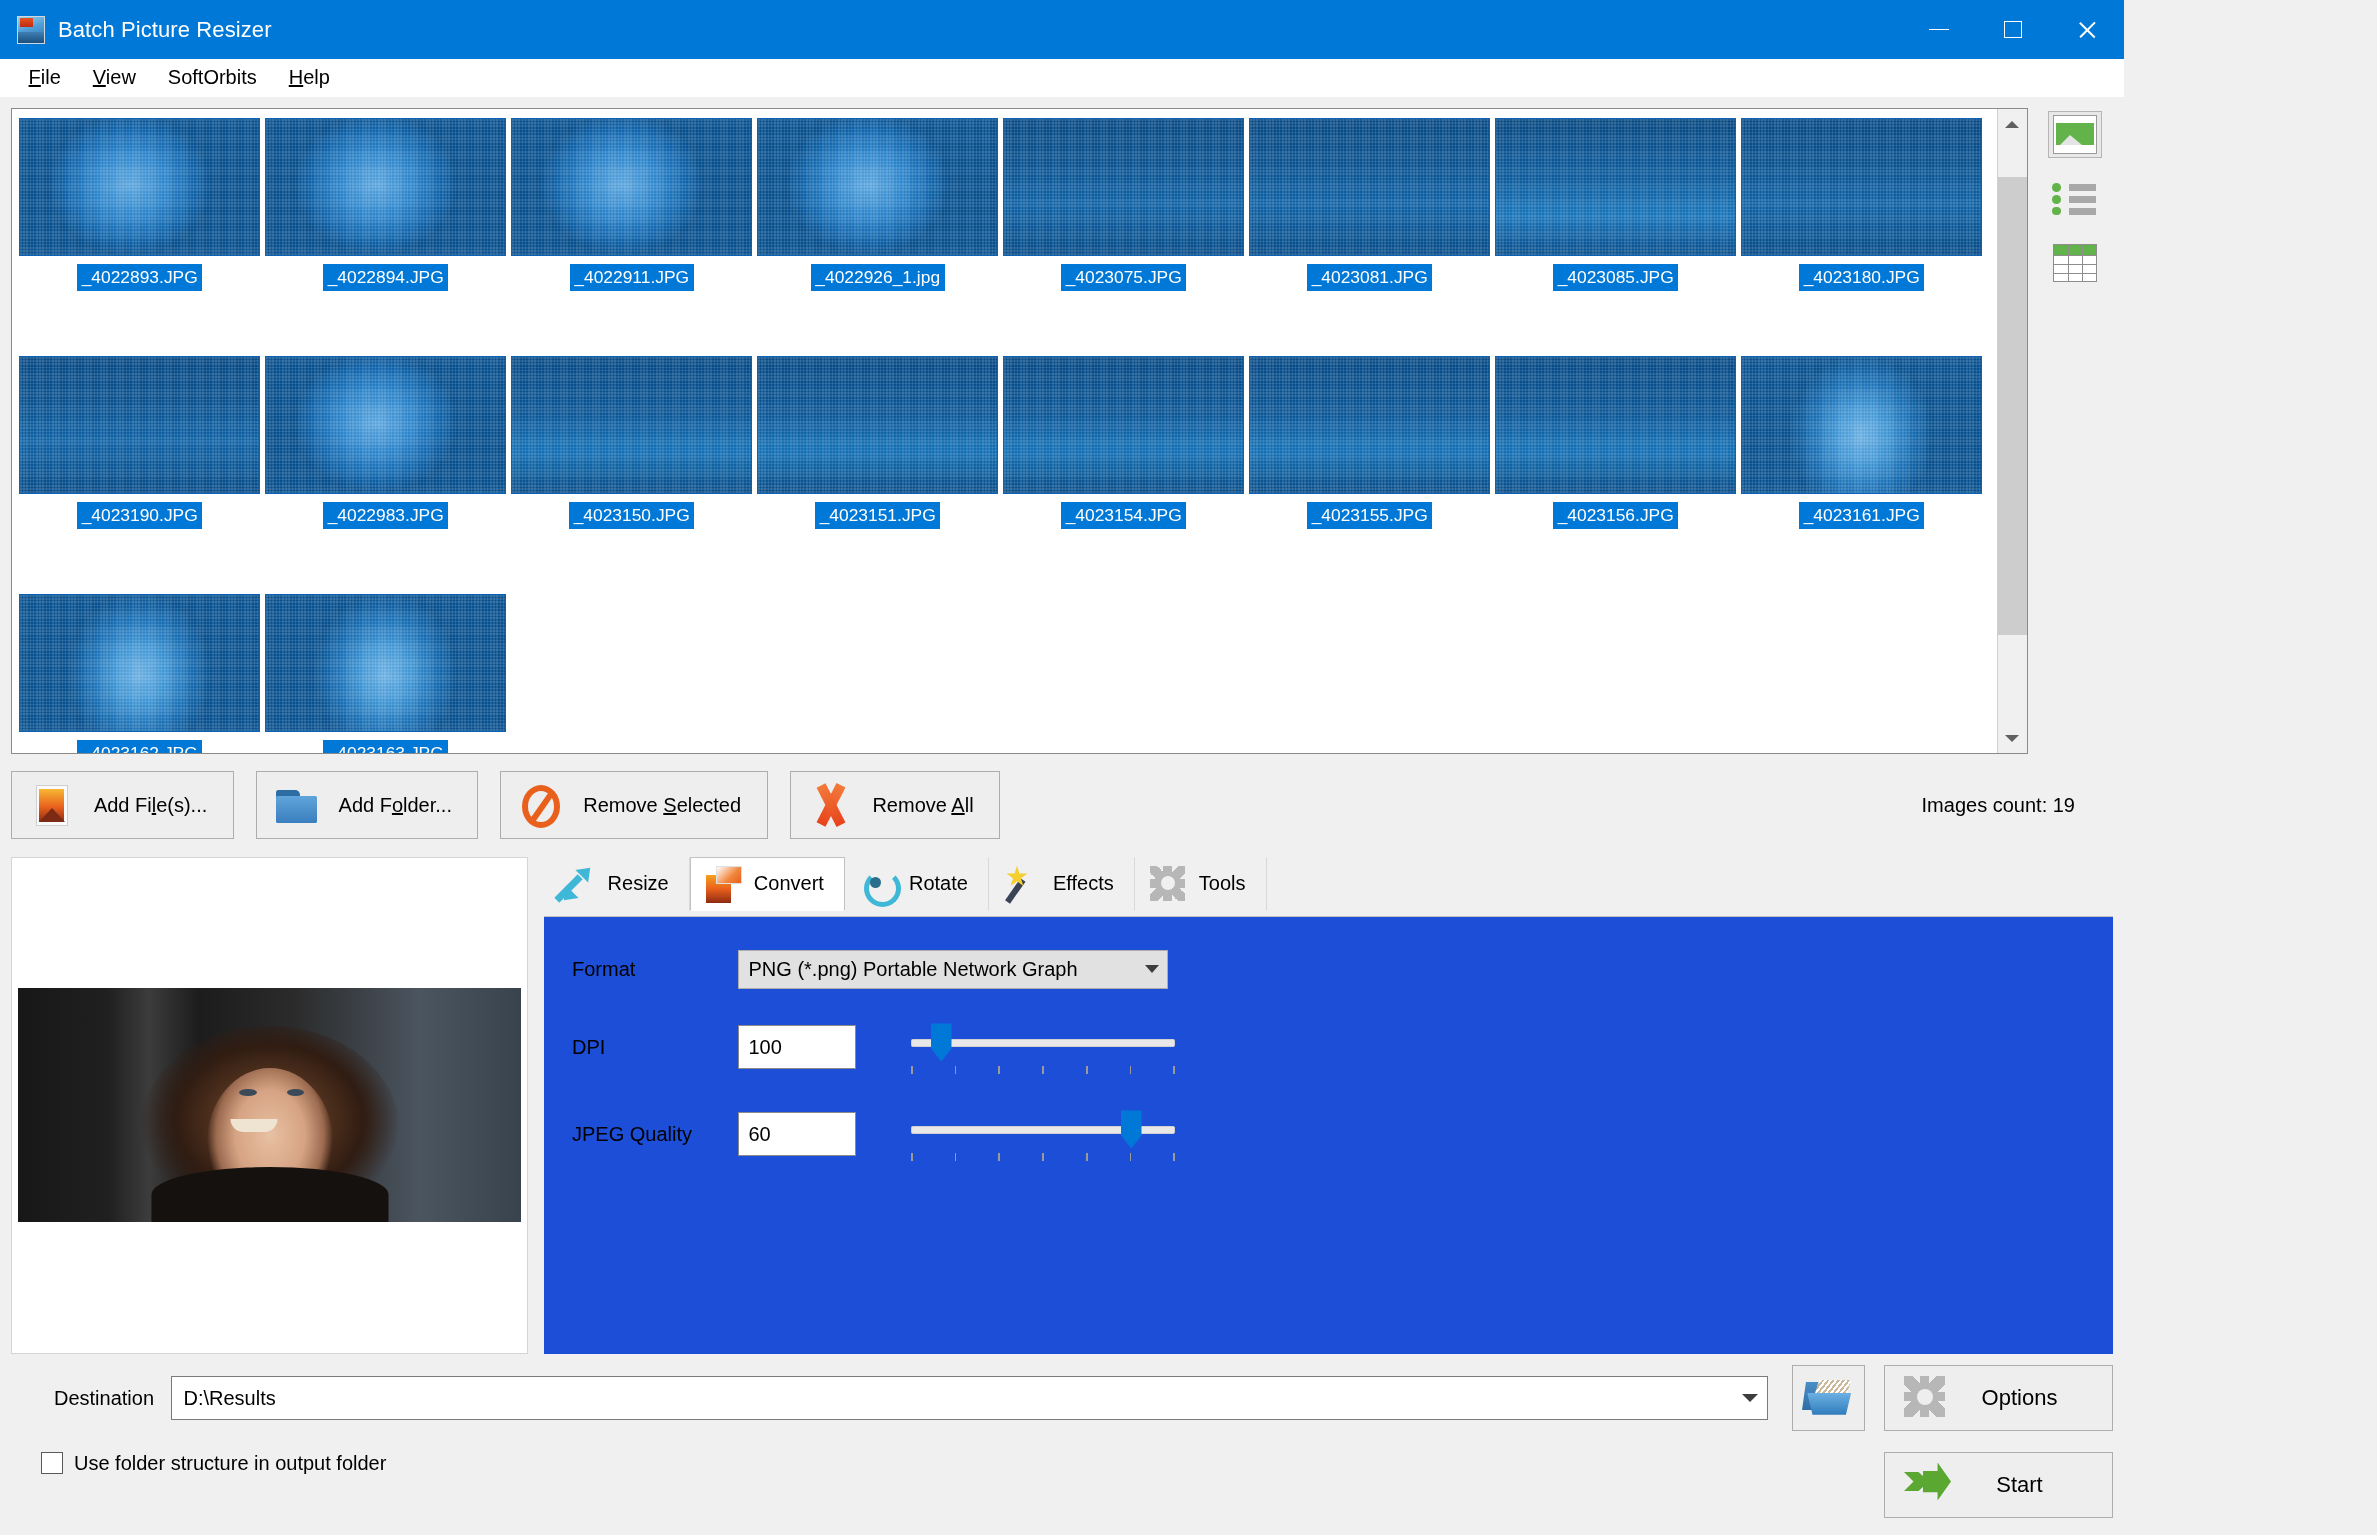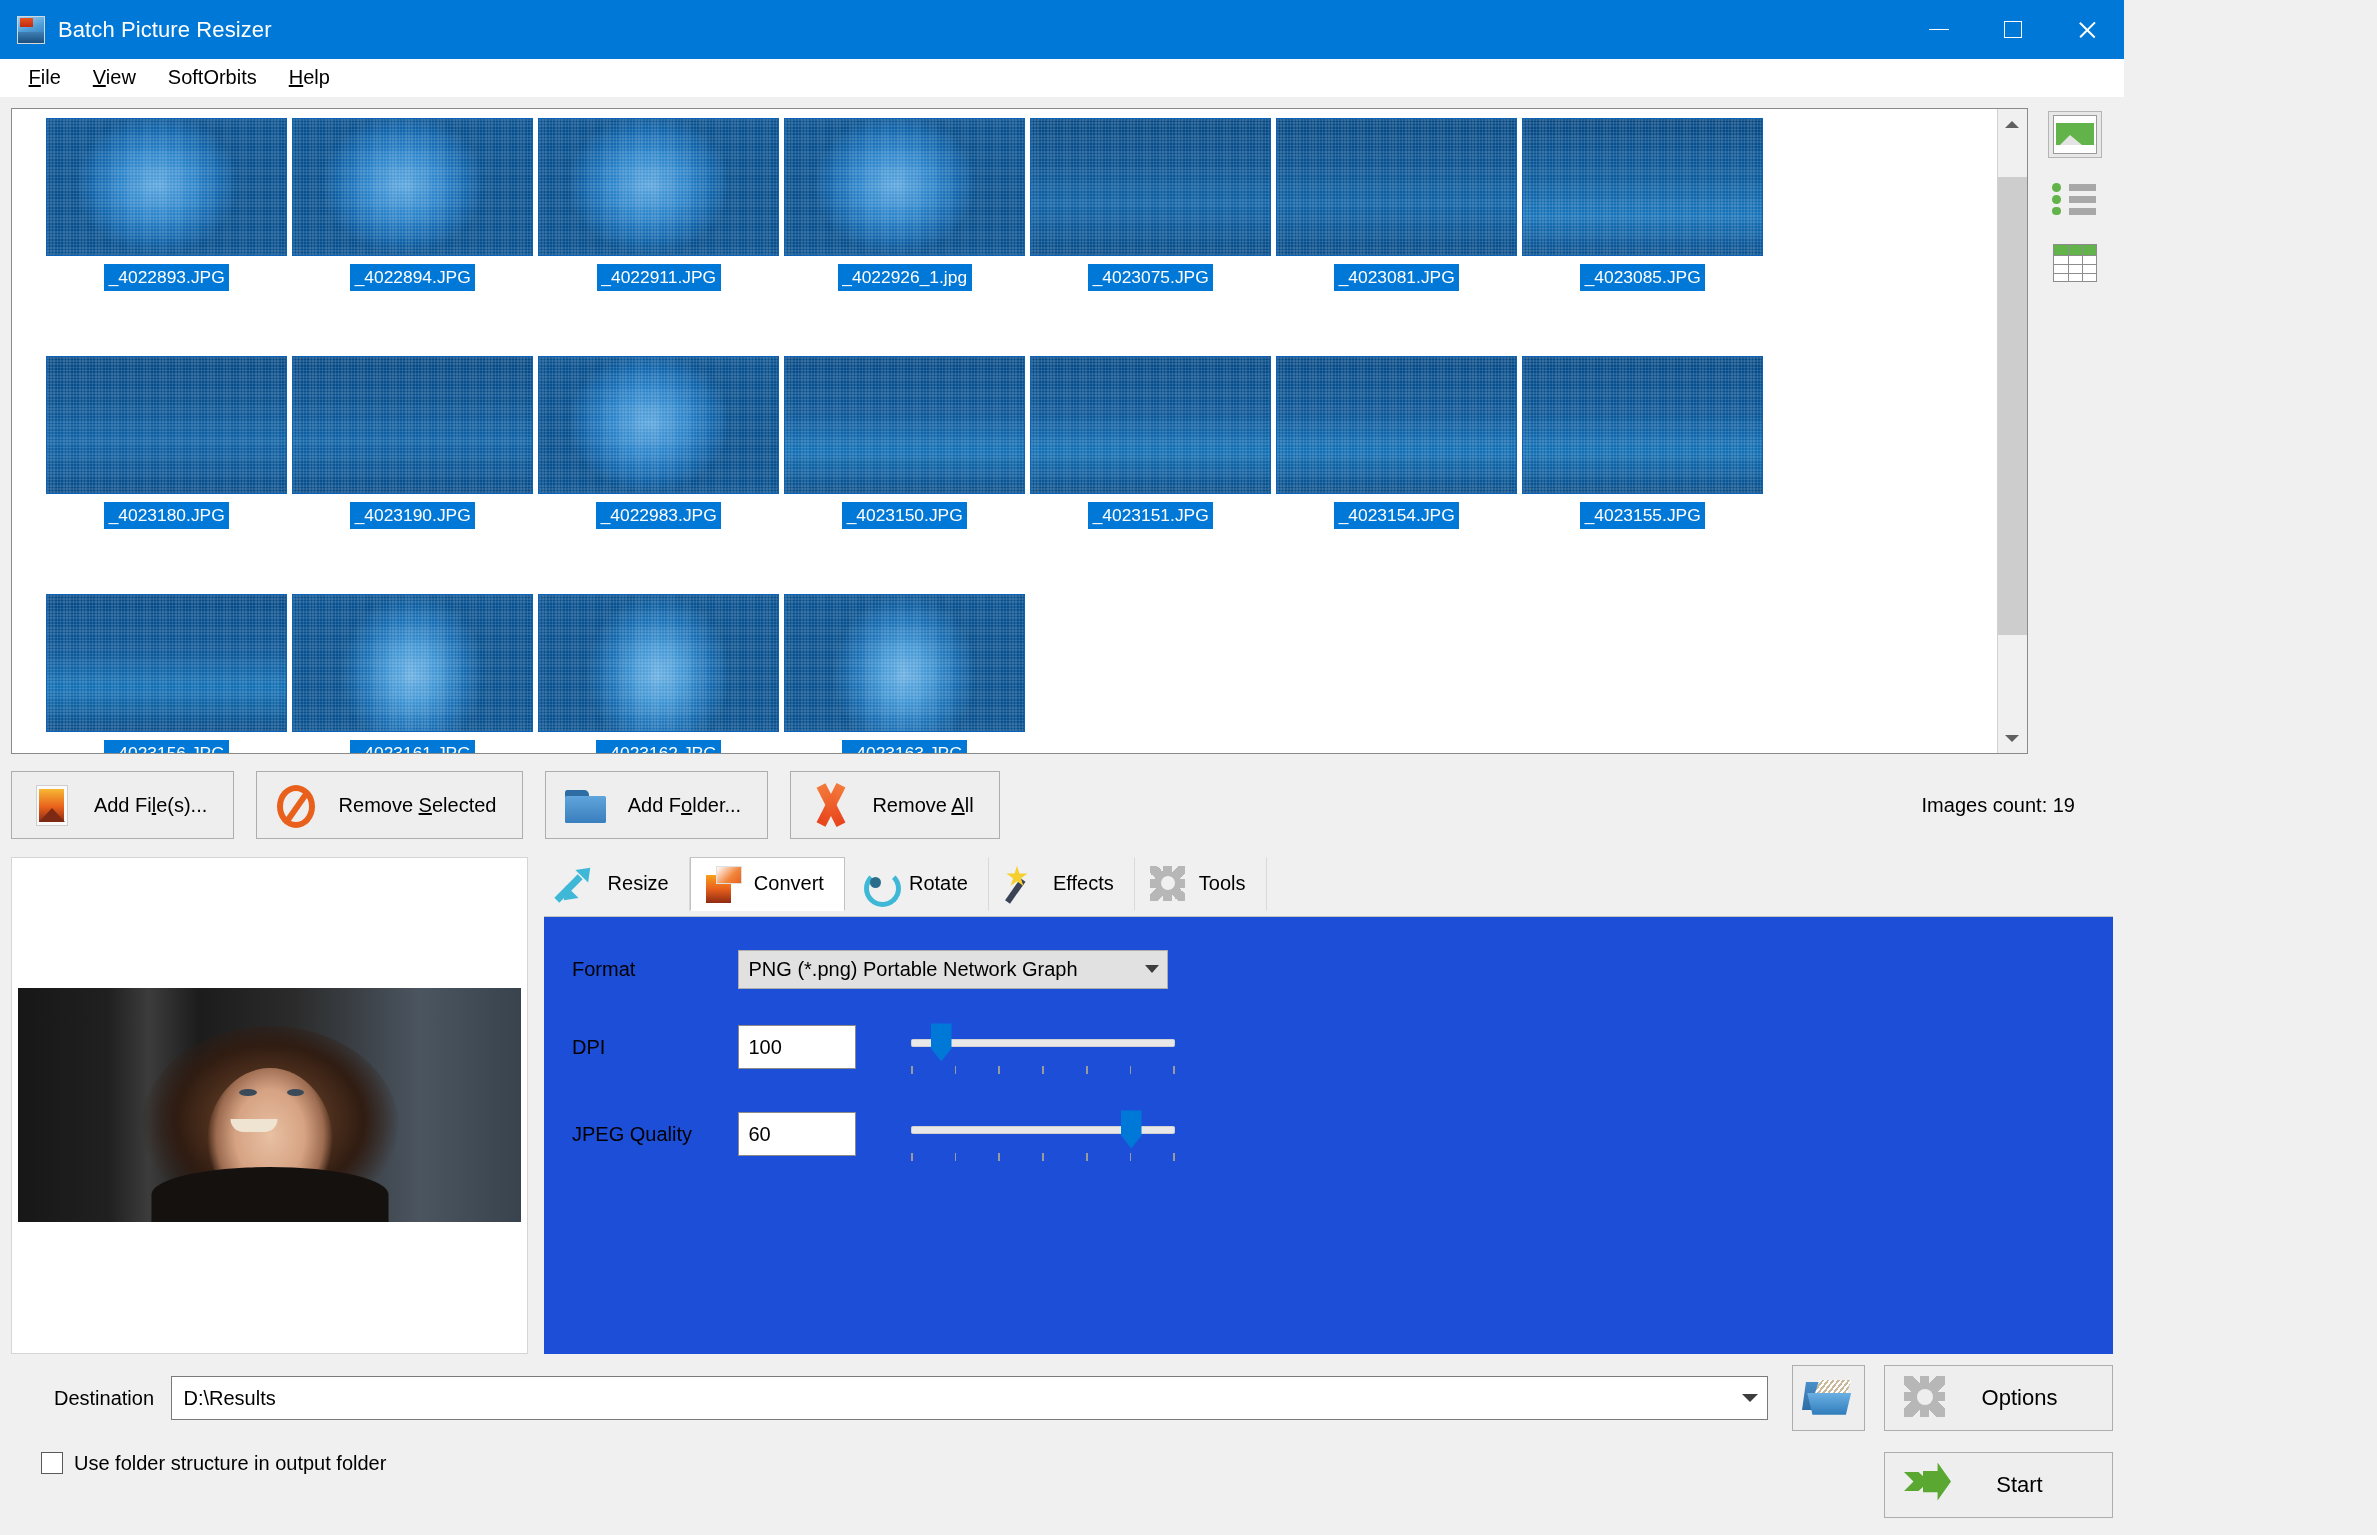--- a/index.html
+++ b/index.html
@@ -95,21 +95,20 @@
     border: 0.8px solid #8a8a8a;
     position: relative;
     display: flex;
   }
   .thumb-scrollarea {
     flex: 1 1 auto;
     padding: 6.3px 4.7px 0 4.7px;
     display: flex; flex-wrap: wrap;
     align-content: flex-start;
     overflow: hidden;
-    margin-left: 27px;
   }
   .thumb-cell {
     width: 246px;
     height: 238px;
     display: flex; flex-direction: column; align-items: center;
     justify-content: flex-start;
     padding-top: 3.2px;
   }
   .thumb-img {
     width: 241px; height: 138px;
@@ -760,38 +759,38 @@
         </div>
       </div>
     </div>
 
     <div class="action-row">
       <div class="btn">
         <span class="icon-box">
             <span class="ic-photo"></span>
           </span>
         <span class="lbl">Add Fi<u>l</u>e(s)...</span>
-      </div>
-      <div class="btn">
-        <span class="icon-box">
-            <span class="ic-noentry"></span>
-          </span>
-        <span class="lbl">Remove <u>S</u>elected</span>
       </div>
       <div class="btn">
         <span class="icon-box">
             <span class="ic-folder">
               <span class="back"></span>
               <span class="body"></span>
             </span>
           </span>
         <span class="lbl">Add F<u>o</u>lder...</span>
       </div>
       <div class="btn">
         <span class="icon-box">
+            <span class="ic-noentry"></span>
+          </span>
+        <span class="lbl">Remove <u>S</u>elected</span>
+      </div>
+      <div class="btn">
+        <span class="icon-box">
             <span class="ic-x"></span>
           </span>
         <span class="lbl">Remove <u>A</u>ll</span>
       </div>
       <div class="images-count">Images count: 19</div>
     </div>
 
     <div class="lower">
 
       <div class="preview-pane">

